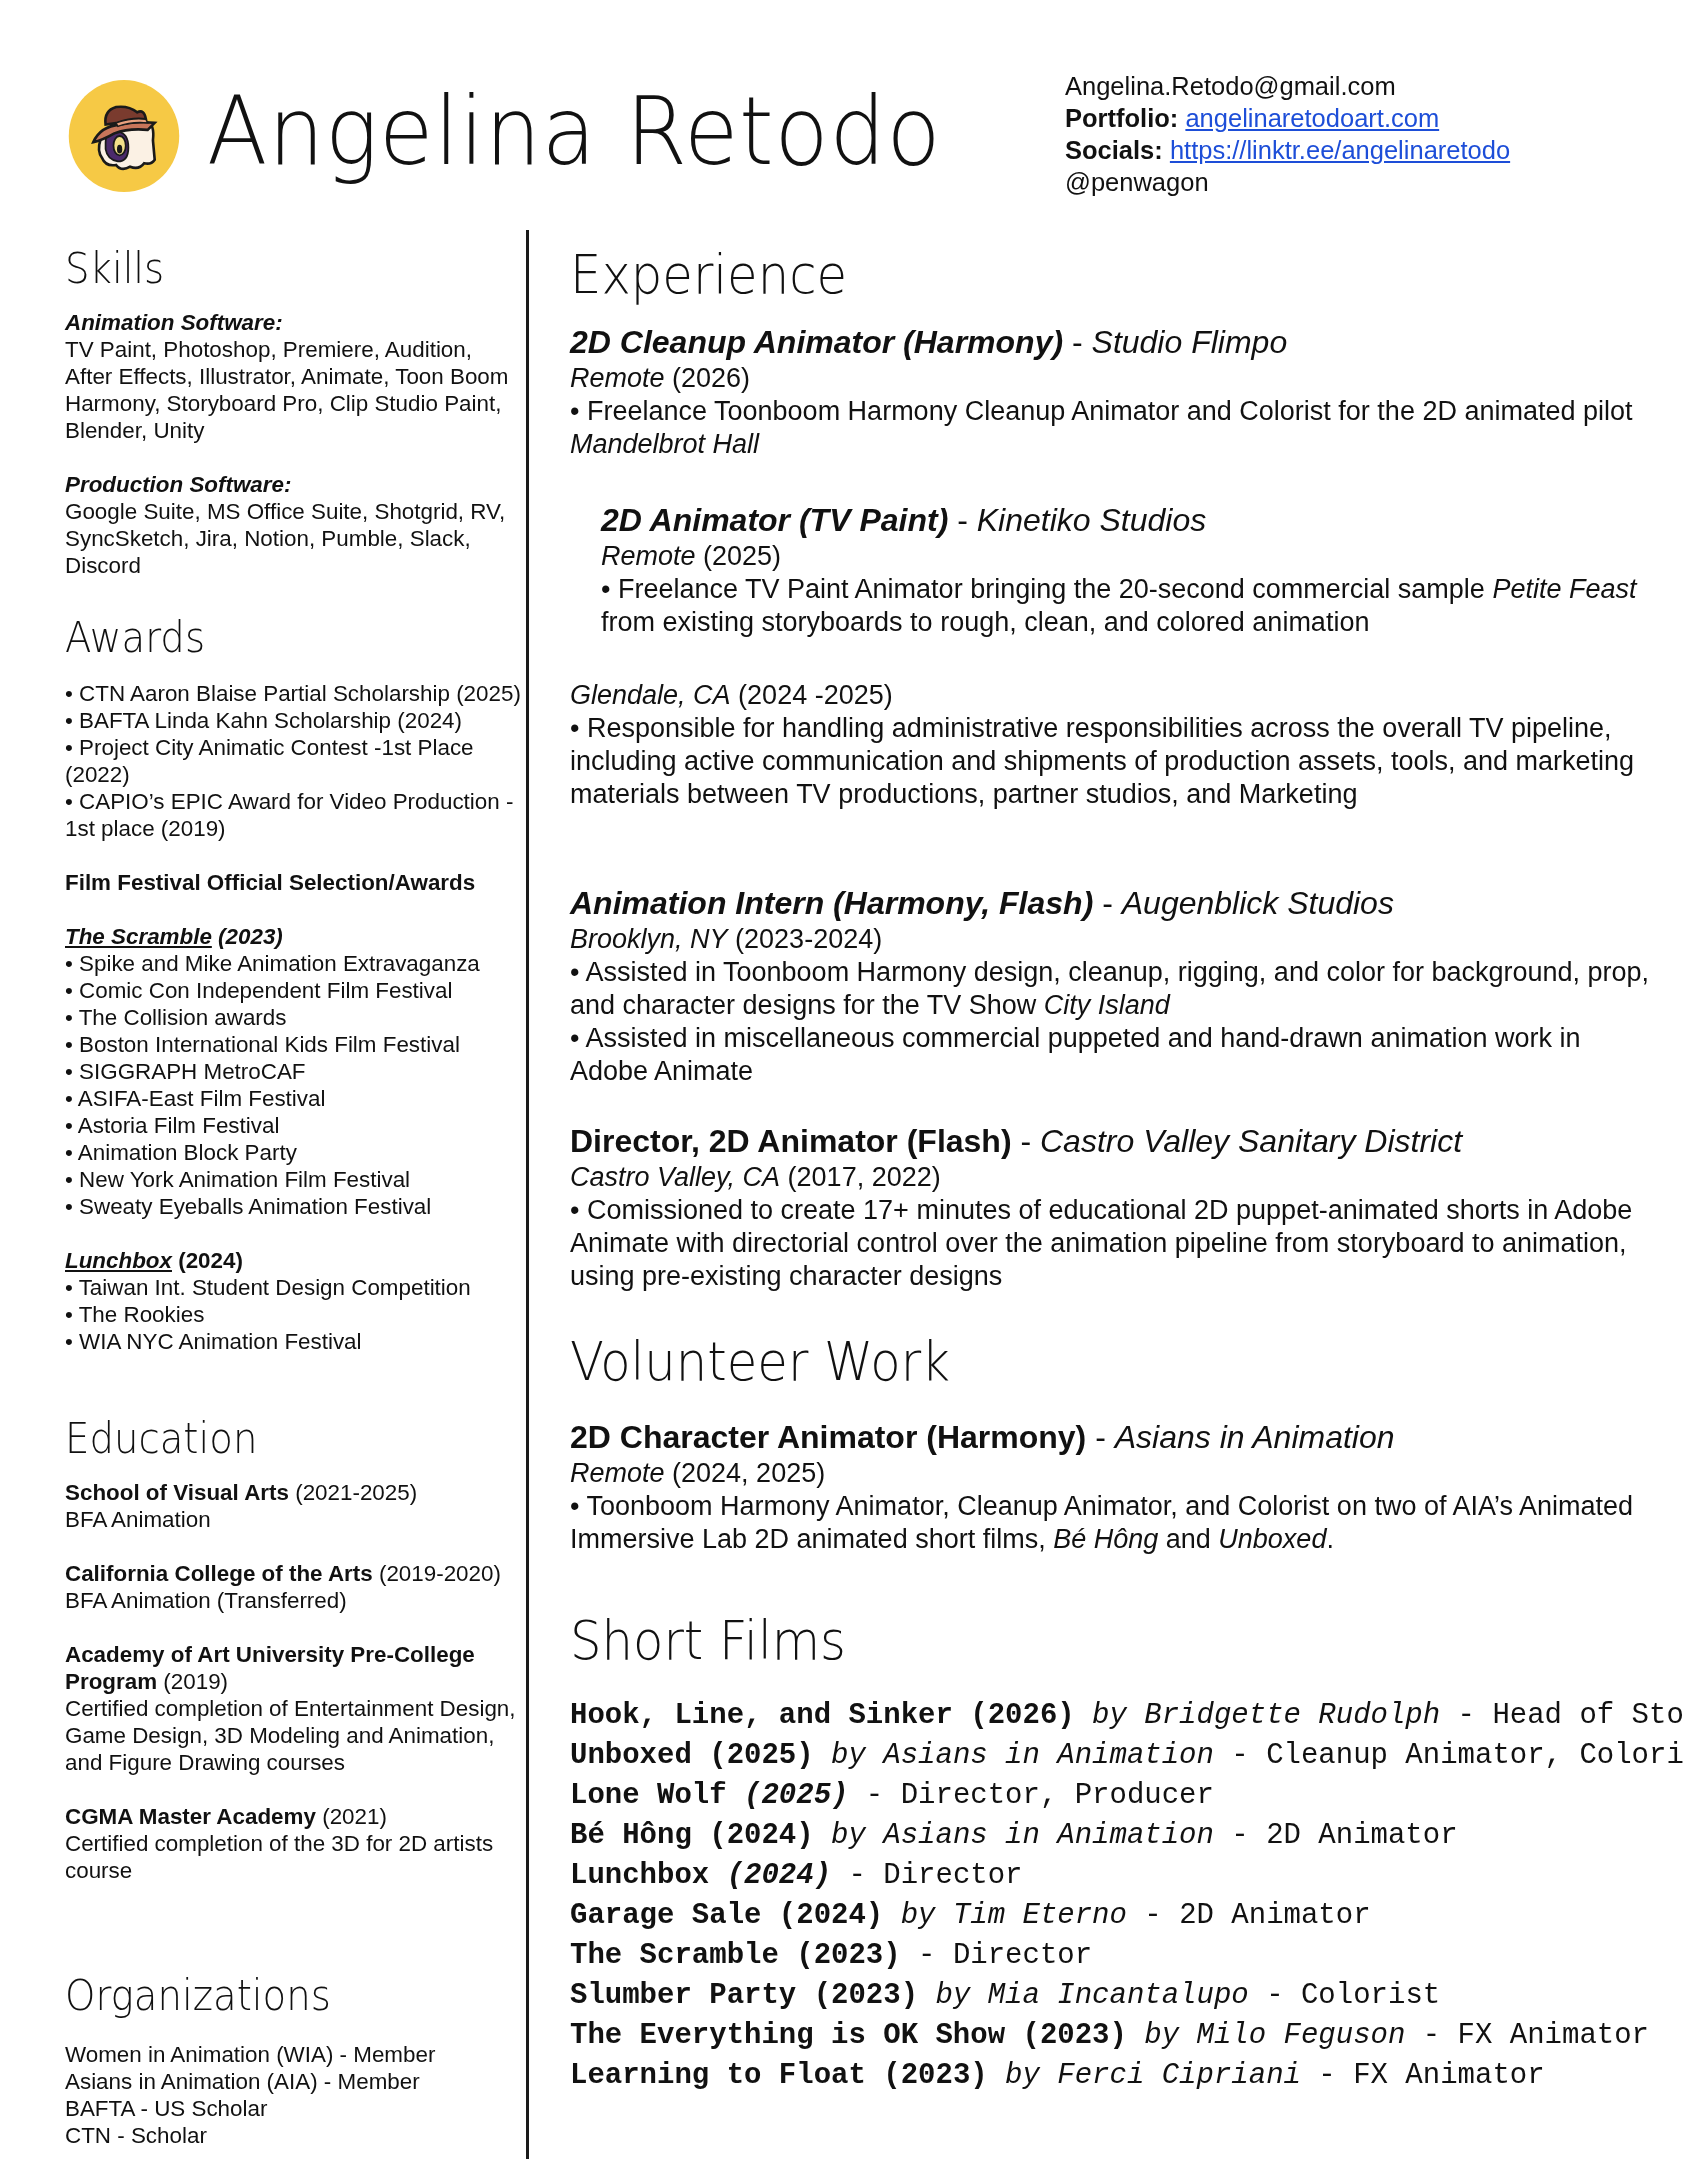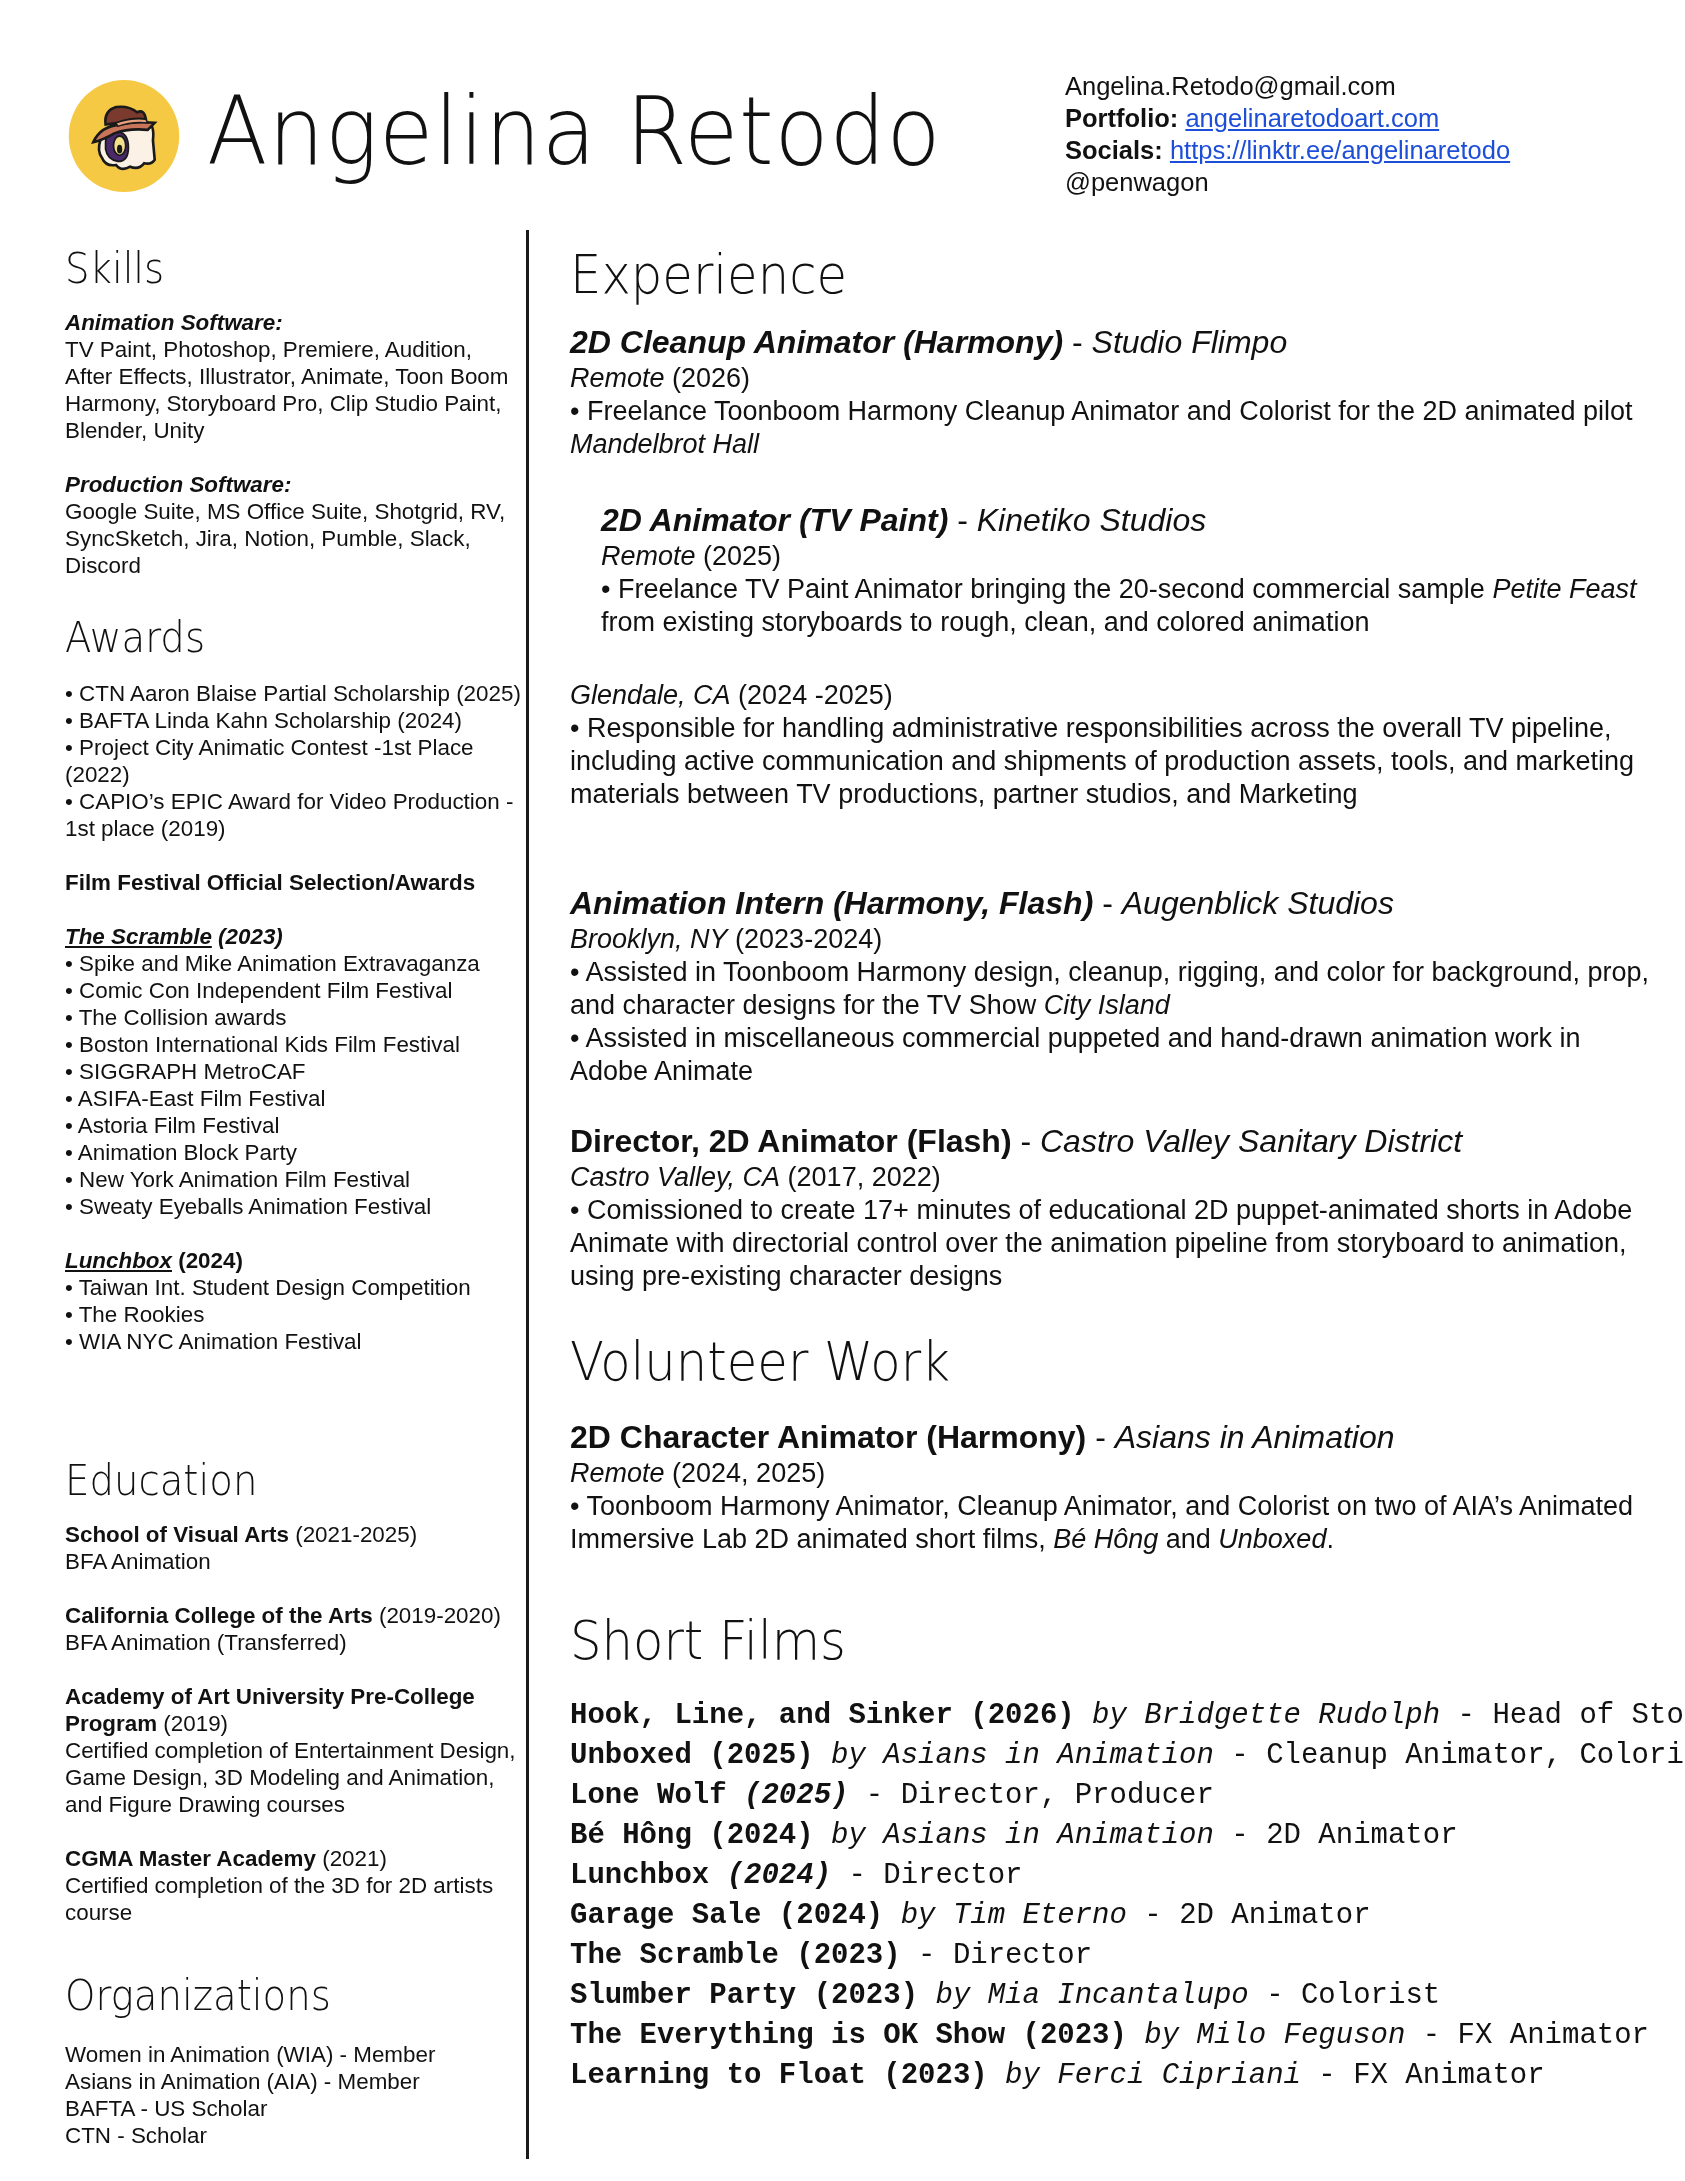--- a/index.html
+++ b/index.html
@@ -97,21 +97,21 @@
   <p>• Animation Block Party</p>
   <p>• New York Animation Film Festival</p>
   <p>• Sweaty Eyeballs Animation Festival</p>
   <div style="height:27px"></div>
   <p><u class="bold it">Lunchbox</u> <span class="bold">(2024)</span></p>
   <p>• Taiwan Int. Student Design Competition</p>
   <p>• The Rookies</p>
   <p>• WIA NYC Animation Festival</p>
 </div>
 
-<div class="abs left" style="top:1456px;">
+<div class="abs left" style="top:1414px;">
   <h2>Education</h2>
   <div style="height:16px"></div>
   <p><span class="bold">School of Visual Arts</span> <span>(2021-2025)</span></p>
   <p>BFA Animation</p>
   <div style="height:27px"></div>
   <p><span class="bold">California College of the Arts</span> <span>(2019-2020)</span></p>
   <p>BFA Animation (Transferred)</p>
   <div style="height:27px"></div>
   <p><span class="bold">Academy of Art University Pre-College Program</span> <span>(2019)</span></p>
   <p>Certified completion of  Entertainment Design, Game Design, 3D Modeling and Animation, and Figure Drawing courses</p>

